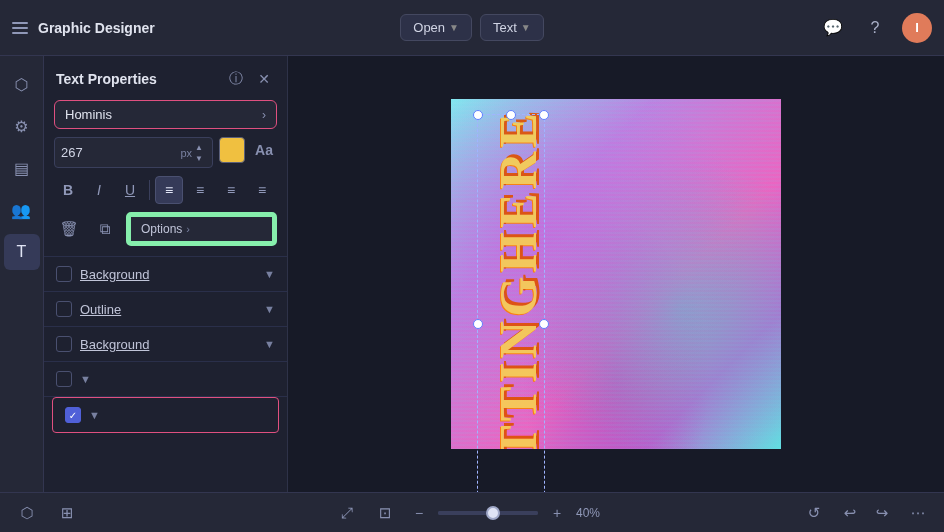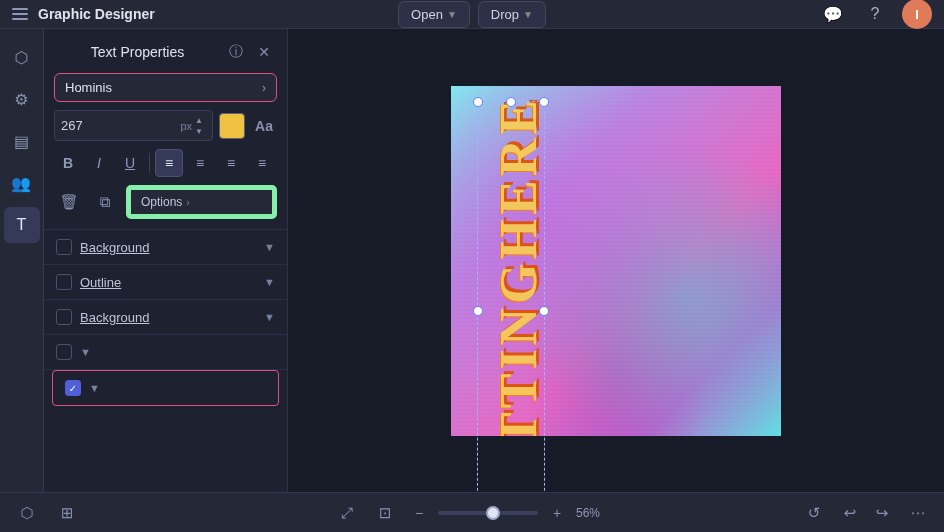--- a/index.html
+++ b/index.html
@@ -9,21 +9,21 @@
       background: #1e2130;
       font-family: -apple-system, BlinkMacSystemFont, 'Segoe UI', sans-serif;
       color: #cdd0d8;
       overflow: hidden;
       display: flex;
       flex-direction: column;
     }
 
     
     .topbar {
-      height: 29px;
+      height: 56px;
       background: #252837;
       display: flex;
       align-items: center;
       padding: 0 12px;
       border-bottom: 1px solid #333650;
       flex-shrink: 0;
     }
     .topbar-left {
       display: flex;
       align-items: center;
@@ -130,24 +130,23 @@
       padding-bottom: 20px;
     }
     .panel-header {
       display: flex;
       align-items: center;
       padding: 12px 12px 10px 12px;
       gap: 6px;
     }
     .panel-title {
       font-size: 14px;
-      font-weight: 400;
+      font-weight: 700;
       color: #e0e3ee;
       flex: 1;
-      text-align: center;
     }
     .panel-info-icon, .panel-close-icon {
       width: 22px;
       height: 22px;
       display: flex;
       align-items: center;
       justify-content: center;
       cursor: pointer;
       color: #8890b0;
       font-size: 14px;
@@ -167,21 +166,21 @@
     .font-name {
       flex: 1;
       font-size: 13px;
       color: #e0e3ee;
     }
     .font-chevron { color: #8890b0; font-size: 12px; }
 
     
     .font-size-row {
       display: flex;
-      align-items: center;
+      align-items: flex-start;
       margin: 0 10px 8px 10px;
       gap: 6px;
     }
     .font-size-input {
       display: flex;
       align-items: center;
       border: 1px solid #3a3f5c;
       border-radius: 4px;
       background: #252837;
       padding: 4px 6px;
@@ -549,21 +548,21 @@
         <span></span>
     </div>
     <span class="topbar-title">Graphic Designer</span>
   </div>
   <div class="topbar-center">
     <button class="btn-pill">
       <span>Open</span>
       <span class="chevron">▼</span>
     </button>
     <button class="btn-pill">
-      <span>Drop</span>
+      <span>Text</span>
       <span class="chevron">▼</span>
     </button>
   </div>
   <div class="topbar-right">
     <div class="icon-btn">💬</div>
     <div class="icon-btn">?</div>
     <div class="avatar">I</div>
   </div>
 </div>
 
@@ -698,21 +697,21 @@
   <div class="bottom-center">
     <div class="bottom-icon">⤢</div>
     <div class="bottom-icon">⊡</div>
     <div class="zoom-slider-container">
       <div class="zoom-icon">−</div>
       <div class="zoom-slider">
         <div class="zoom-track"></div>
         <div class="zoom-thumb"></div>
       </div>
       <div class="zoom-icon">+</div>
-      <span class="zoom-pct">56%</span>
+      <span class="zoom-pct">40%</span>
     </div>
   </div>
   <div class="bottom-right">
     <div class="ur-btn">↺</div>
     <div class="undo-redo">
       <div class="ur-btn">↩</div>
       <div class="ur-btn">↪</div>
     </div>
     <div class="ur-btn">⋯</div>
   </div>

